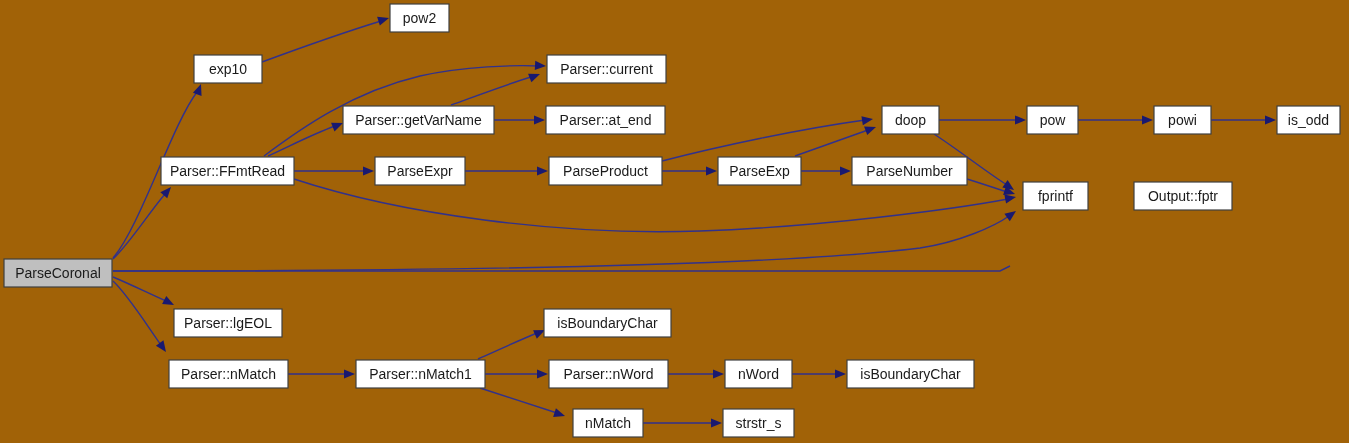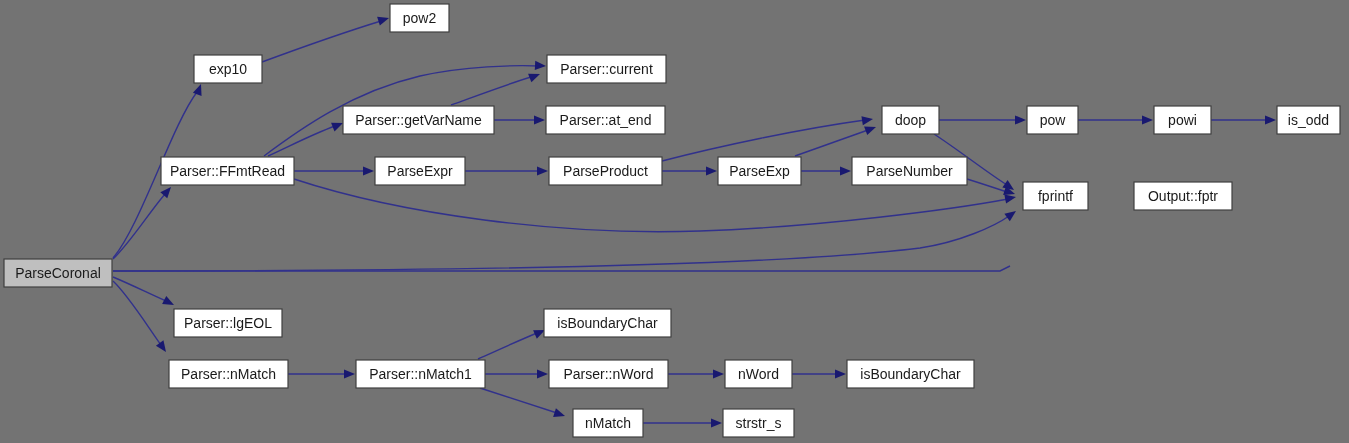--- a/index.html
+++ b/index.html
@@ -4,21 +4,21 @@
 <style>
   html, body {
     margin: 0;
     padding: 0;
     background: #ffffff;
   }
   #callgraph-root {
     position: relative;
     width: 1349px;
     height: 443px;
-    background: #737373;
+    background: #a16207;
     font-family: "Liberation Sans", sans-serif;
     overflow: hidden;
   }
   svg#graph-svg {
     display: block;
     width: 1349px;
     height: 443px;
   }
   .node-box {
     fill: #ffffff;

